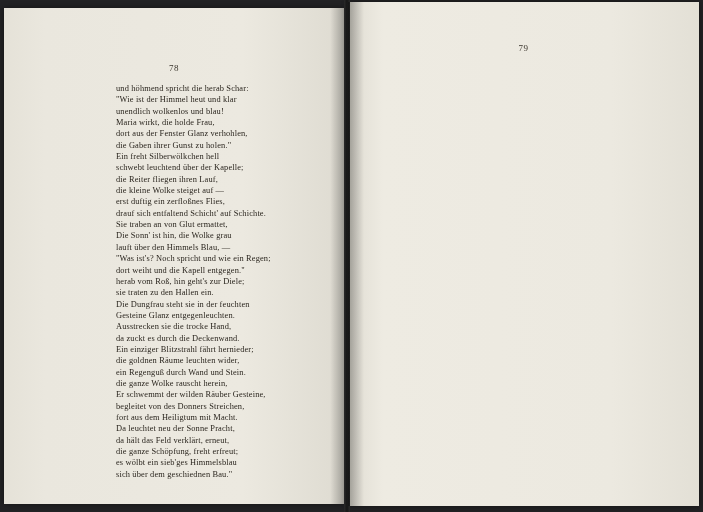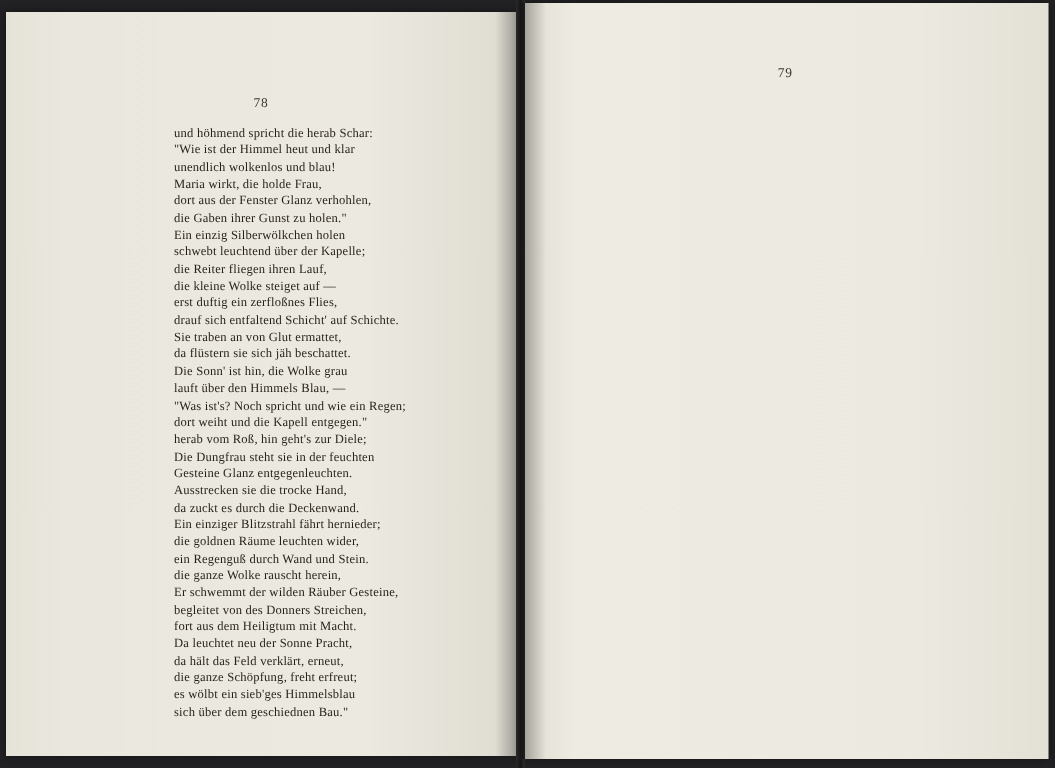--- a/index.html
+++ b/index.html
@@ -91,33 +91,33 @@
 
   <div class="page page-left">
     <div class="folio" style="top:55px;">78</div>
     <div class="col col-left" id="verse-col">
         <div class="verse-line">und höhmend spricht die herab Schar:</div>
         <div class="verse-line">"Wie ist der Himmel heut und klar</div>
         <div class="verse-line">unendlich wolkenlos und blau!</div>
         <div class="verse-line">Maria wirkt, die holde Frau,</div>
         <div class="verse-line">dort aus der Fenster Glanz verhohlen,</div>
         <div class="verse-line">die Gaben ihrer Gunst zu holen."</div>
-        <div class="verse-line">Ein einzig Silberwölkchen holen</div>
+        <div class="verse-line">Ein freht Silberwölkchen hell</div>
         <div class="verse-line">schwebt leuchtend über der Kapelle;</div>
         <div class="verse-line">die Reiter fliegen ihren Lauf,</div>
         <div class="verse-line">die kleine Wolke steiget auf —</div>
         <div class="verse-line">erst duftig ein zerfloßnes Flies,</div>
         <div class="verse-line">drauf sich entfaltend Schicht' auf Schichte.</div>
         <div class="verse-line">Sie traben an von Glut ermattet,</div>
-        <div class="verse-line">da flüstern sie sich jäh beschattet.</div>
         <div class="verse-line">Die Sonn' ist hin, die Wolke grau</div>
         <div class="verse-line">lauft über den Himmels Blau, —</div>
         <div class="verse-line">"Was ist's? Noch spricht und wie ein Regen;</div>
         <div class="verse-line">dort weiht und die Kapell entgegen."</div>
         <div class="verse-line">herab vom Roß, hin geht's zur Diele;</div>
+        <div class="verse-line">sie traten zu den Hallen ein.</div>
         <div class="verse-line">Die Dungfrau steht sie in der feuchten</div>
         <div class="verse-line">Gesteine Glanz entgegenleuchten.</div>
         <div class="verse-line">Ausstrecken sie die trocke Hand,</div>
         <div class="verse-line">da zuckt es durch die Deckenwand.</div>
         <div class="verse-line">Ein einziger Blitzstrahl fährt hernieder;</div>
         <div class="verse-line">die goldnen Räume leuchten wider,</div>
         <div class="verse-line">ein Regenguß durch Wand und Stein.</div>
         <div class="verse-line">die ganze Wolke rauscht herein,</div>
         <div class="verse-line">Er schwemmt der wilden Räuber Gesteine,</div>
         <div class="verse-line">begleitet von des Donners Streichen,</div>

